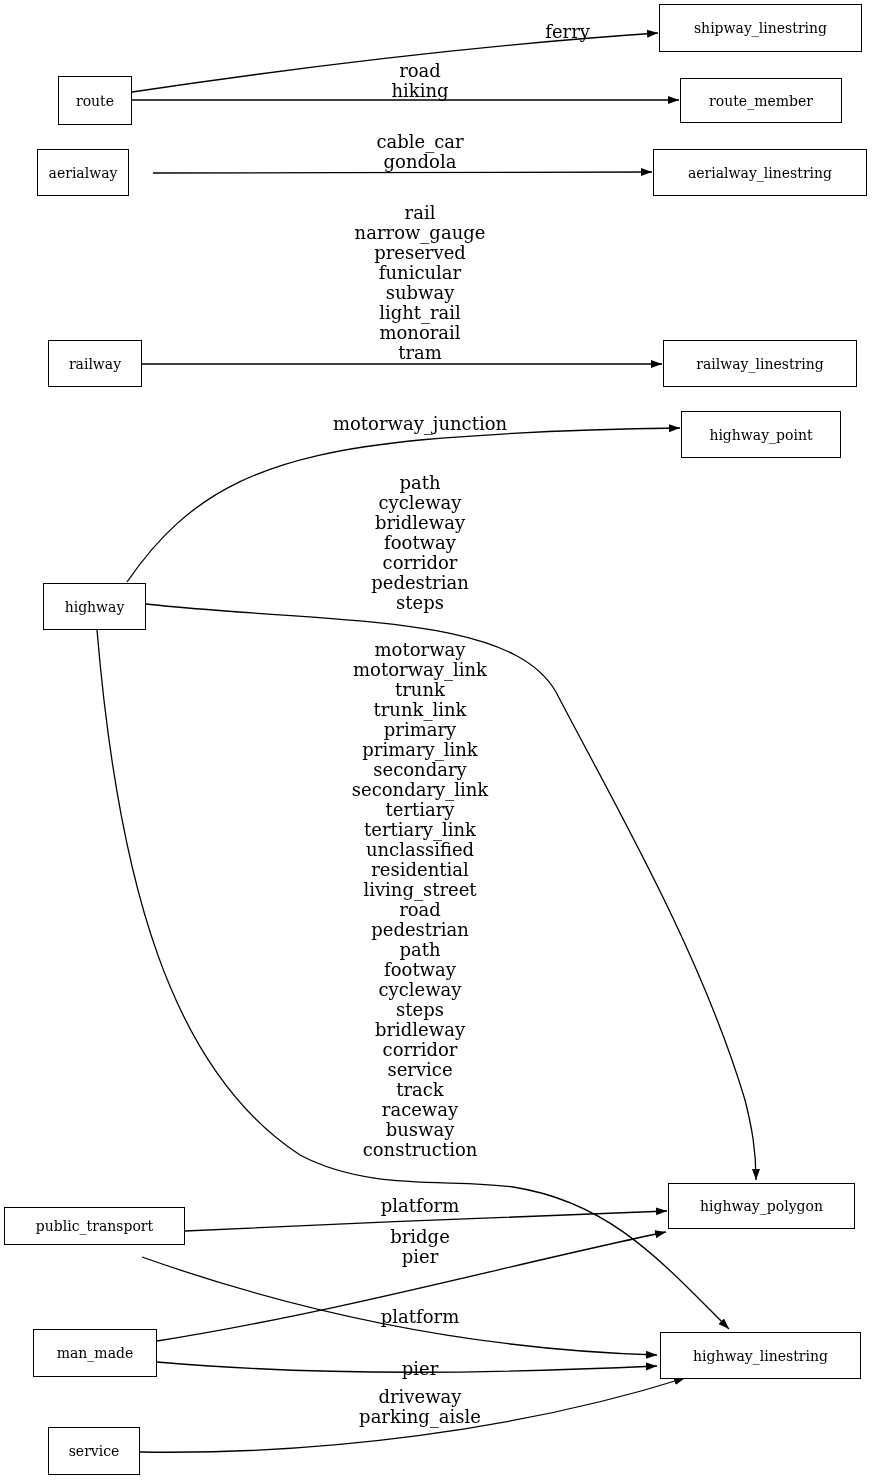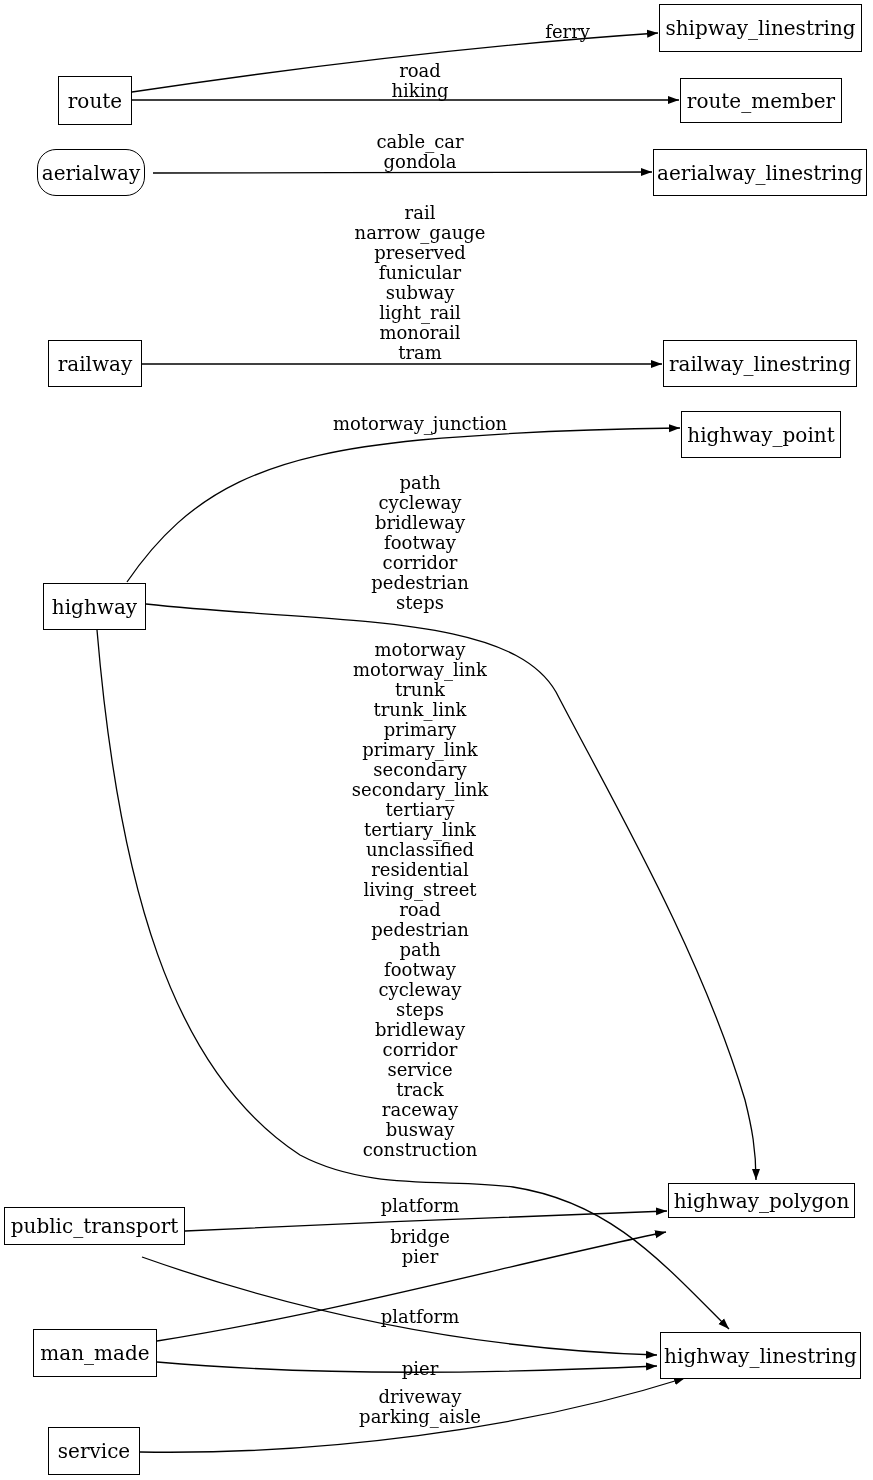--- a/index.html
+++ b/index.html
@@ -23,48 +23,48 @@
     stroke-width: 1.3;
   }
   .node {
     position: absolute;
     box-sizing: border-box;
     border: 1px solid #000000;
     background: #ffffff;
     display: flex;
     align-items: center;
     justify-content: center;
-    font-size: 20px;
+    font-size: 14px;
     line-height: 1;
     white-space: nowrap;
   }
   .edge-label {
     position: absolute;
     left: 420px;
     transform: translateX(-50%);
     width: 340px;
     text-align: center;
     font-size: 18px;
     line-height: 20px;
     white-space: pre-line;
   }
   
   .n-route               { left: 58px;  top: 76px;   width: 74px;  height: 49px; }
-  .n-aerialway           { left: 37px;  top: 149px;  width: 108px; height: 47px; border-radius: 19px; }
+  .n-aerialway           { left: 37px;  top: 149px;  width: 92px; height: 47px; }
   .n-railway             { left: 48px;  top: 340px;  width: 94px;  height: 47px; }
   .n-highway             { left: 43px;  top: 583px;  width: 103px; height: 47px; text-align: center; }
   .n-public_transport    { left: 4px;   top: 1207px; width: 181px; height: 38px; text-align: center; }
   .n-man_made            { left: 33px;  top: 1329px; width: 124px; height: 48px; }
   .n-service             { left: 48px;  top: 1427px; width: 92px;  height: 48px; }
   .n-shipway_linestring  { left: 659px; top: 4px;    width: 203px; height: 48px; }
   .n-route_member        { left: 680px; top: 78px;   width: 162px; height: 45px; }
   .n-aerialway_linestring{ left: 653px; top: 149px;  width: 214px; height: 47px; }
   .n-railway_linestring  { left: 663px; top: 340px;  width: 194px; height: 47px; }
   .n-highway_point       { left: 681px; top: 411px;  width: 160px; height: 47px; }
-  .n-highway_polygon     { left: 668px; top: 1183px; width: 187px; height: 35px; }
+  .n-highway_polygon     { left: 668px; top: 1183px; width: 187px; height: 46px; }
   .n-highway_linestring  { left: 660px; top: 1332px; width: 201px; height: 47px; }
   
   .l-ferry      { top: 22px; text-align: right; }
   .l-road       { top: 61px; }
   .l-cable      { top: 132px; }
   .l-rail       { top: 203px; }
   .l-mj         { top: 414px; }
   .l-path       { top: 473px; }
   .l-big        { top: 640px; }
   .l-platform1  { top: 1196px; }

